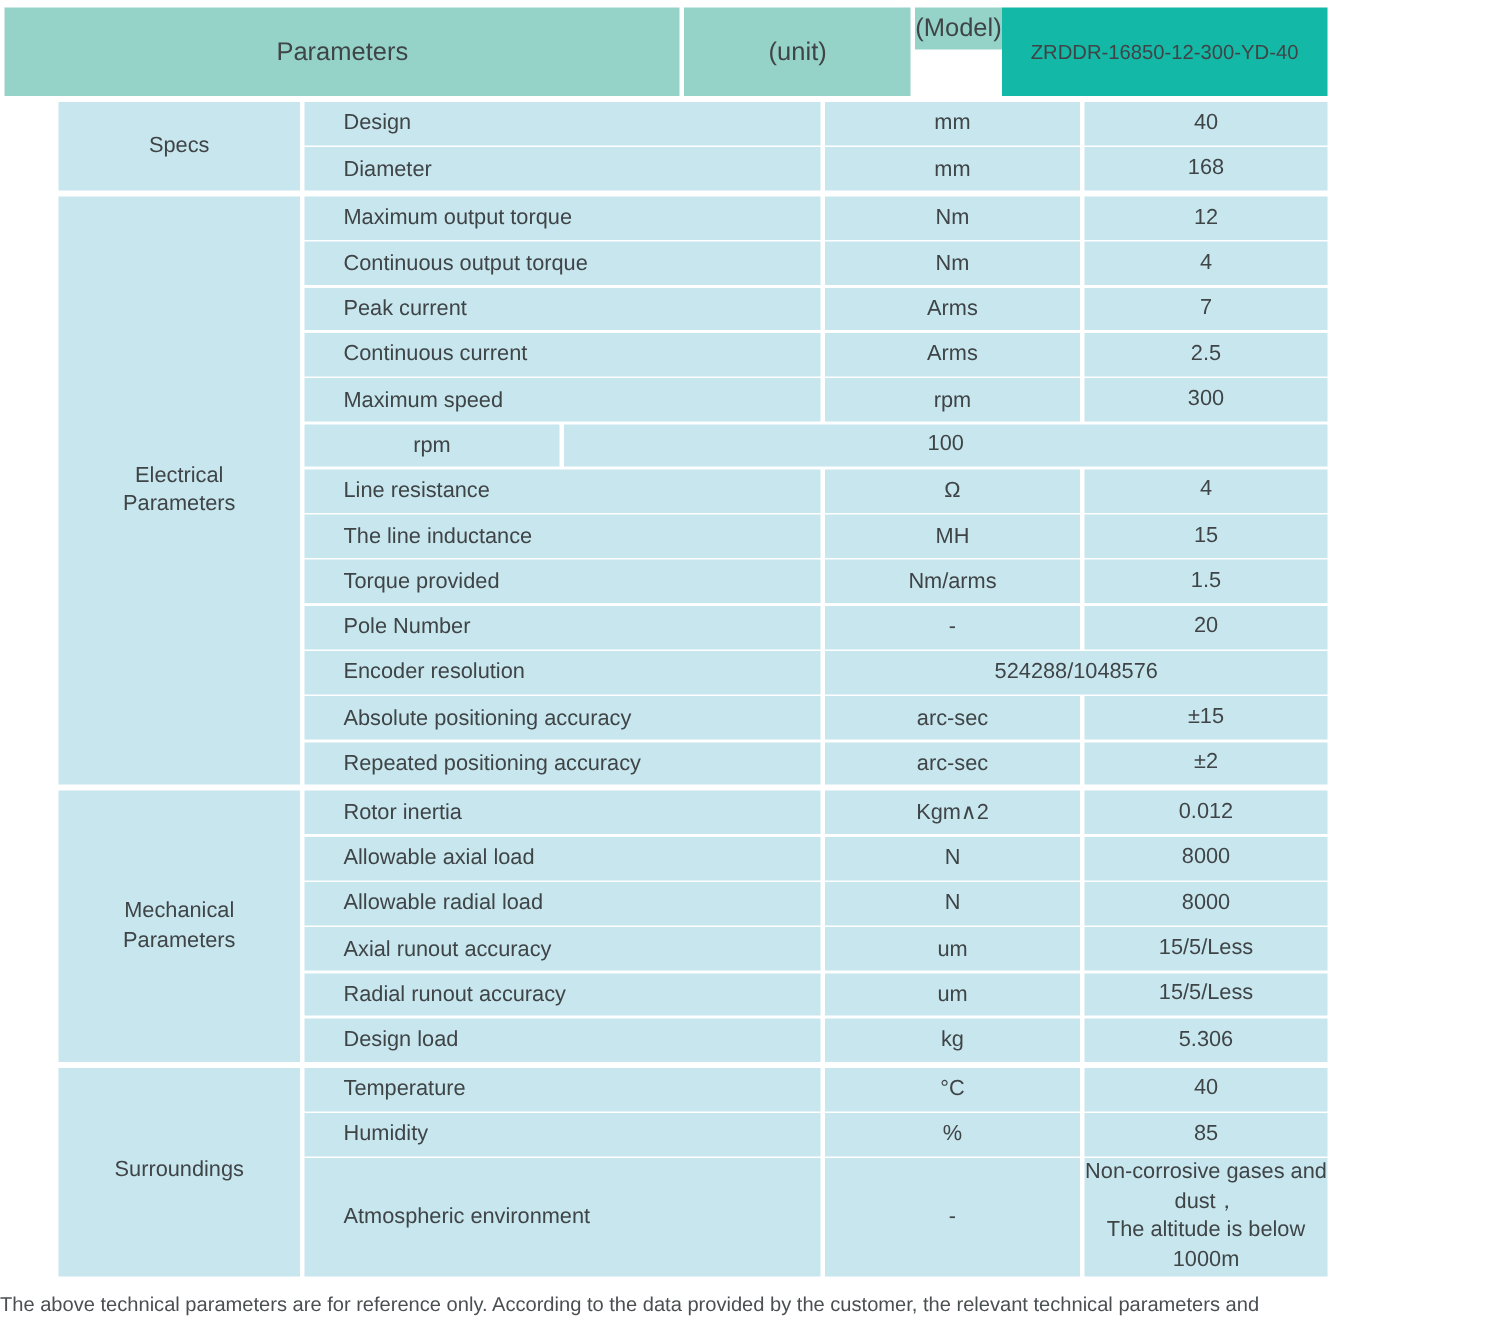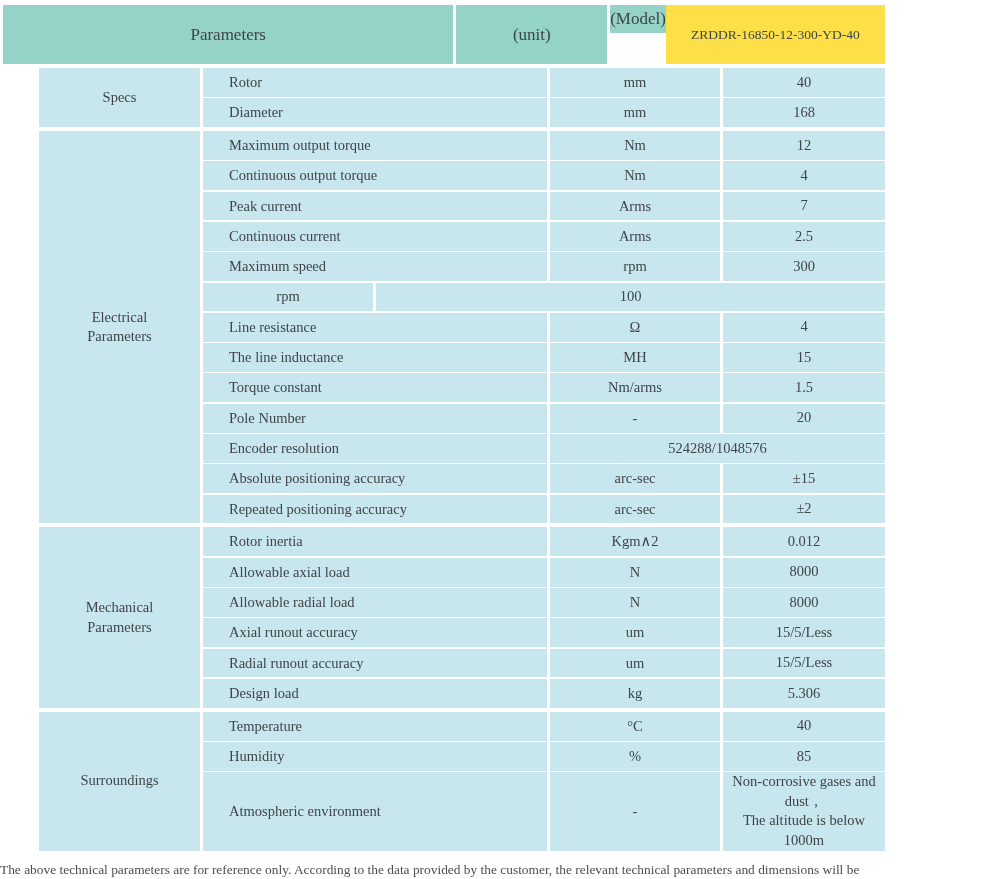--- a/index.html
+++ b/index.html
@@ -7,21 +7,20 @@
     padding: 0;
     background: #ffffff;
     width: 1000px;
     font-family: "Liberation Sans", sans-serif;
     color: #3f4547;
   }
   .page {
     width: 888px;
     height: 879px;
     overflow: hidden;
-    font-family: Liberation Serif, serif;
   }
   .spec-table {
     margin: 5px 3px 0 3px; 
   }
 
   
   .header-row {
     display: flex;
     height: 59px;
     margin-bottom: 4px;
@@ -53,21 +52,21 @@
     display: flex;
     align-items: center;
     justify-content: center;
     font-size: 17px;
   }
   .h-model-divider {
     height: 3px;
     background: #ffffff;
   }
   .h-model-bottom {
-    background: #fde047;
+    background: #14b8a6;
     flex: 1;
     display: flex;
     align-items: center;
     justify-content: center;
     font-size: 13.5px;
   }
 
   
   .section {
     display: flex;
@@ -149,21 +148,21 @@
         <div class="h-model-divider"></div>
         <div class="h-model-bottom">ZRDDR-16850-12-300-YD-40</div>
       </div>
     </div>
 
     <div id="sections">
   <div class="section">
     <div class="section-label">Specs</div>
     <div class="section-rows">
   <div class="row">
-    <div class="cell cell-param">Rotor</div>
+    <div class="cell cell-param">Design</div>
     <div class="cell cell-unit">mm</div>
     <div class="cell cell-value">40</div>
   </div>
 
   <div class="row">
     <div class="cell cell-param">Diameter</div>
     <div class="cell cell-unit">mm</div>
     <div class="cell cell-value">168</div>
   </div>
 </div>
@@ -214,21 +213,21 @@
     <div class="cell cell-value">4</div>
   </div>
 
   <div class="row">
     <div class="cell cell-param">The line inductance</div>
     <div class="cell cell-unit">MH</div>
     <div class="cell cell-value">15</div>
   </div>
 
   <div class="row">
-    <div class="cell cell-param">Torque constant</div>
+    <div class="cell cell-param">Torque provided</div>
     <div class="cell cell-unit">Nm/arms</div>
     <div class="cell cell-value">1.5</div>
   </div>
 
   <div class="row">
     <div class="cell cell-param">Pole Number</div>
     <div class="cell cell-unit">-</div>
     <div class="cell cell-value">20</div>
   </div>
 

